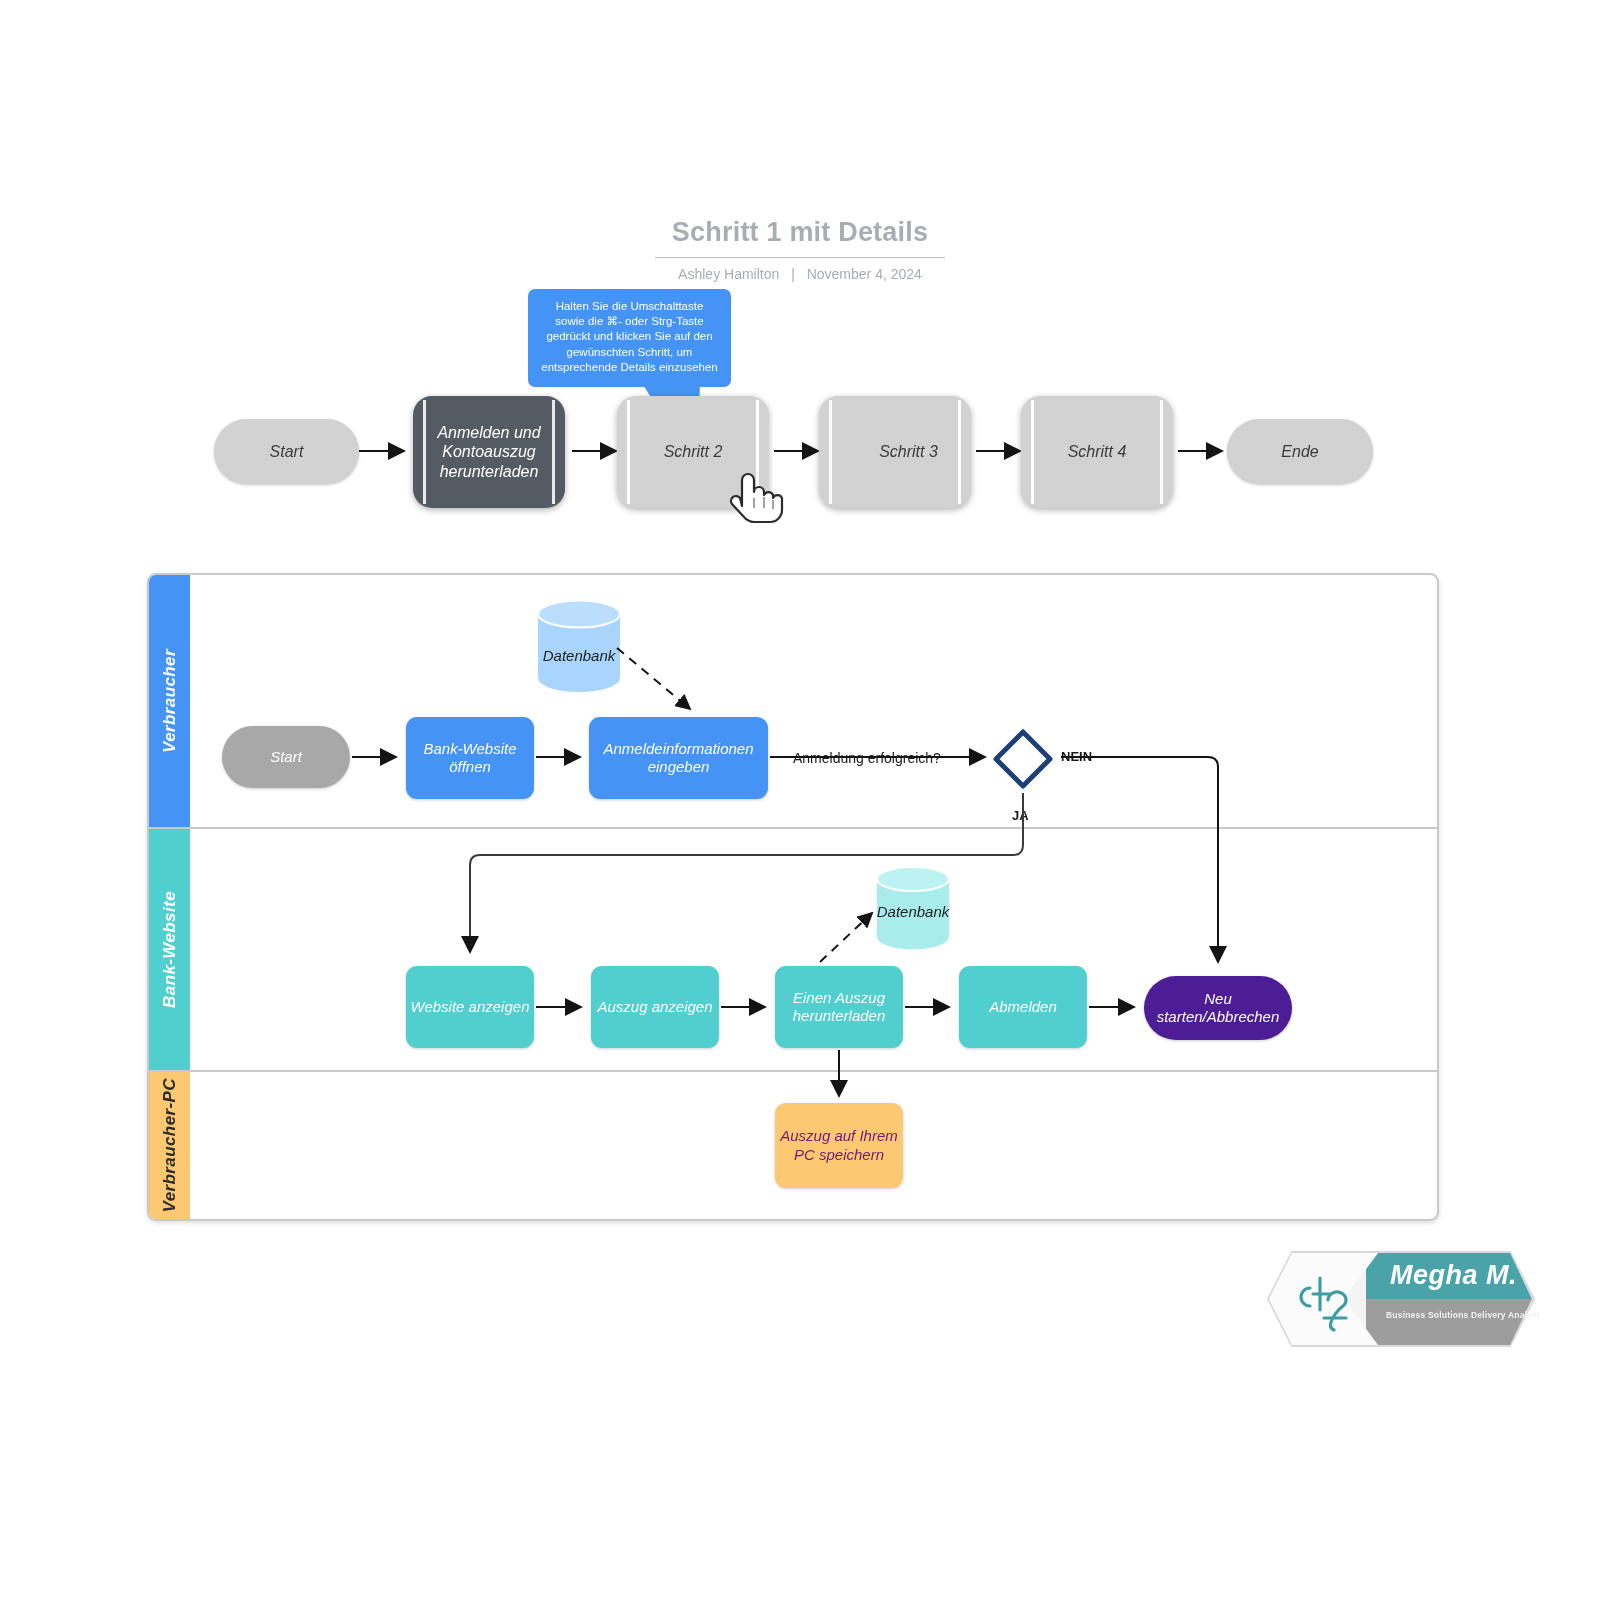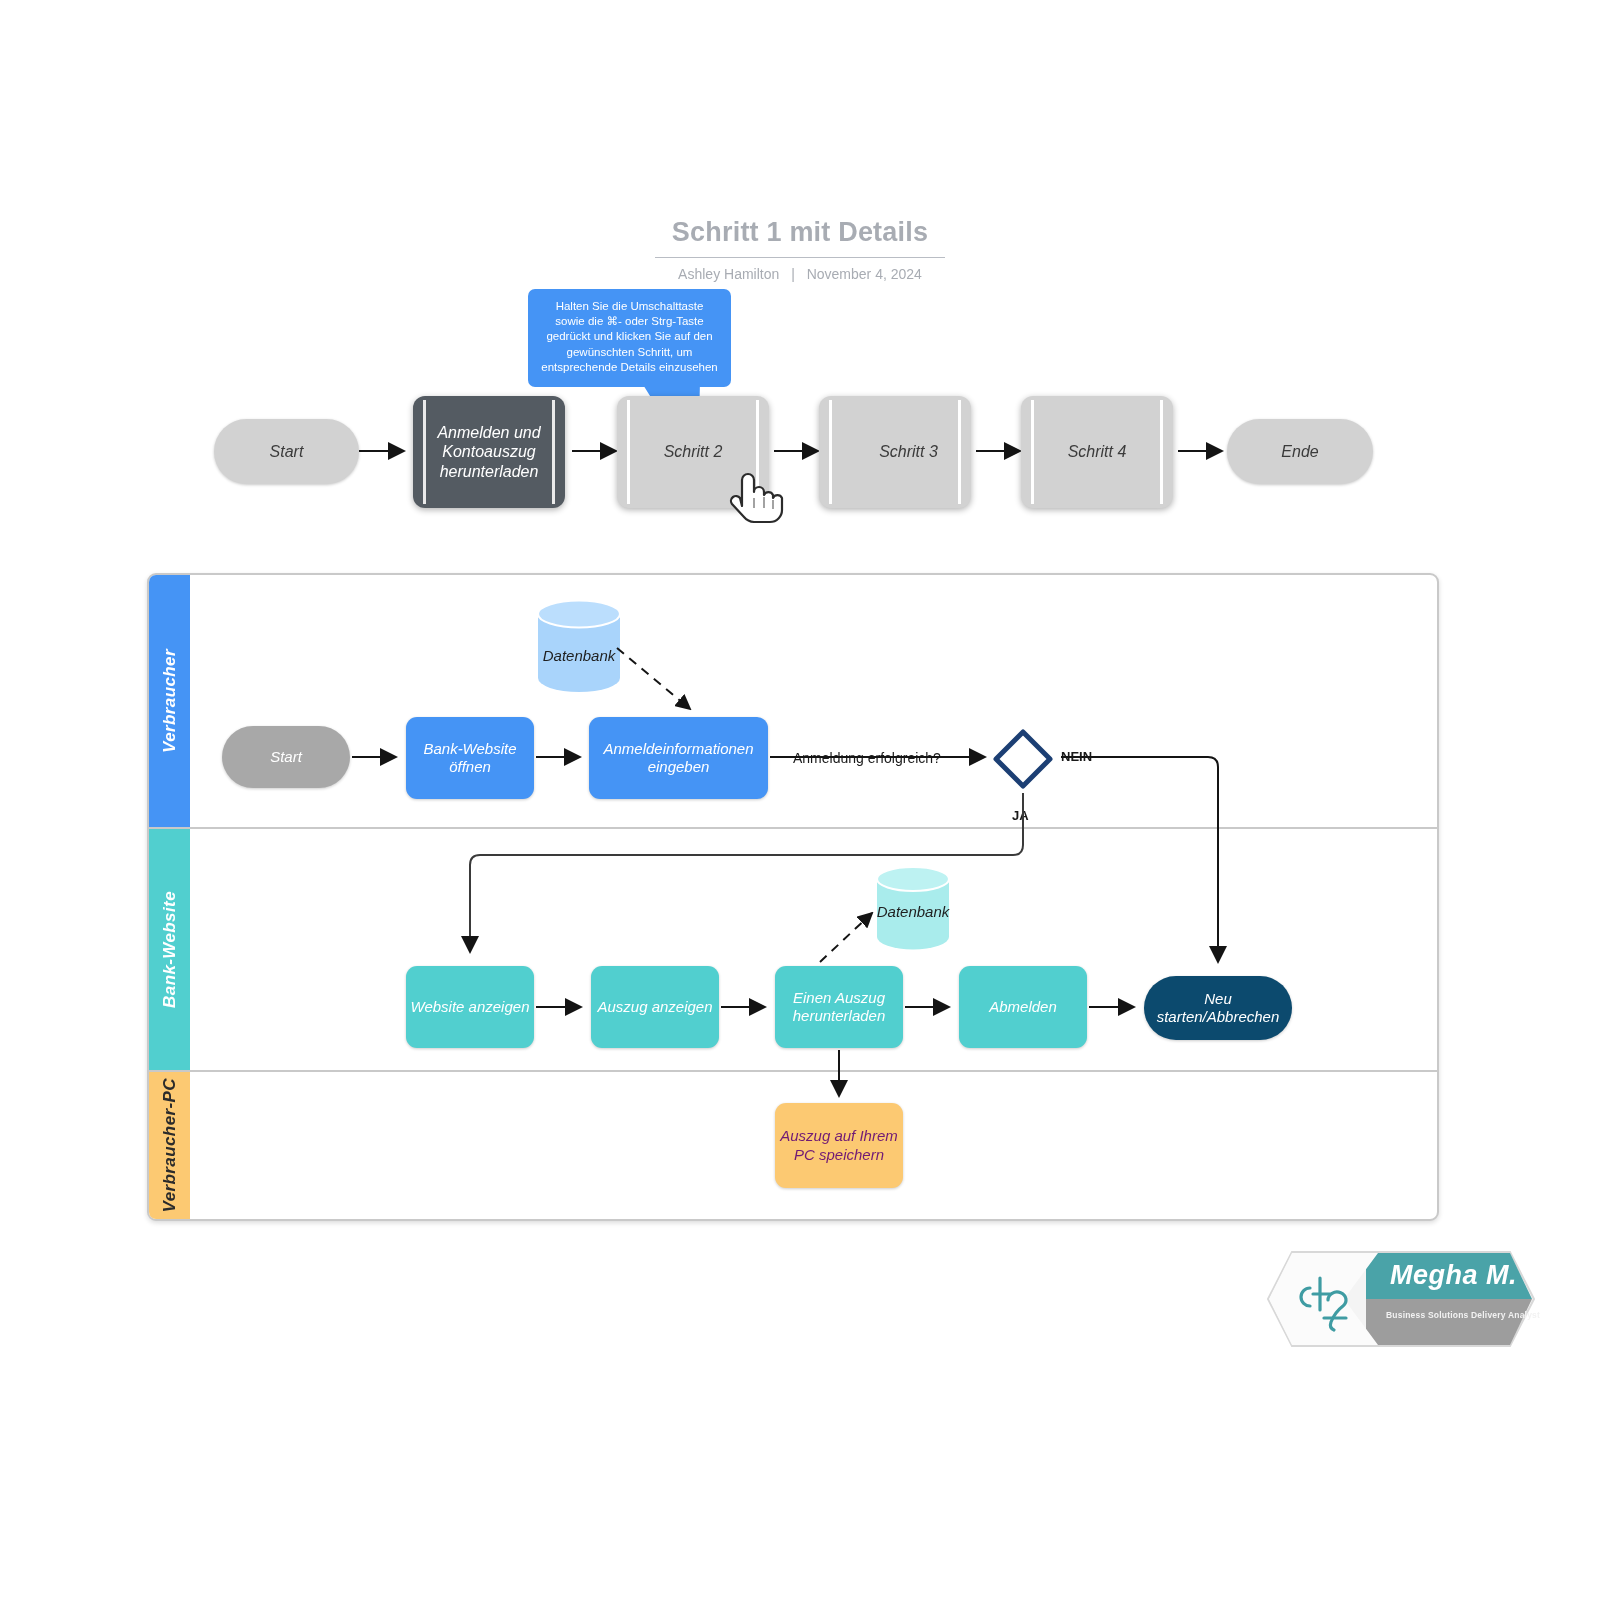--- a/index.html
+++ b/index.html
@@ -37,21 +37,21 @@
   }
 
   
   .terminator-top {
     background: #d2d2d2; border-radius: 38px;
     box-shadow: 0 1px 3px rgba(0,0,0,.22);
     font-size: 16px; color: #3b3b3b;
   }
   .subproc {
     background: #d2d2d2;
-    border-radius: 12px;
+    border-radius: 19px;
     box-shadow: 0 2px 6px rgba(0,0,0,.3);
     font-size: 16px; color: #3b3b3b;
     padding: 0 14px;
   }
   .subproc::before, .subproc::after {
     content: ""; position: absolute; top: 4px; bottom: 4px; width: 3px;
     background: #ffffff;
   }
   .subproc::before { left: 10px; }
   .subproc::after  { right: 10px; }
@@ -231,21 +231,21 @@
   </div>
 
   <div class="abs proc" style="left:775px; top:966px; width:128px; height:82px; background:#51cfcf;">
     <div class="node-text">Einen Auszug herunterladen</div>
   </div>
 
   <div class="abs proc" style="left:959px; top:966px; width:128px; height:82px; background:#51cfcf;">
     <div class="node-text">Abmelden</div>
   </div>
 
-  <div class="abs terminator" style="left:1144px; top:976px; width:148px; height:64px; background:#0c4a6e;">
+  <div class="abs terminator" style="left:1144px; top:976px; width:148px; height:64px; background:#4c1d95;">
     <div class="node-text">Neu starten/Abbrechen</div>
   </div>
 
   <div class="abs proc" style="left:775px; top:1103px; width:128px; height:85px; background:#fcc972; color:#701a75;">
     <div class="node-text">Auszug auf Ihrem PC speichern</div>
   </div>
 
   <svg class="abs" style="left:0; top:0; width:1600px; height:1600px; pointer-events:none;">
     <defs>
       <marker id="ah2" markerWidth="9" markerHeight="9" refX="8" refY="4.5" orient="auto">

